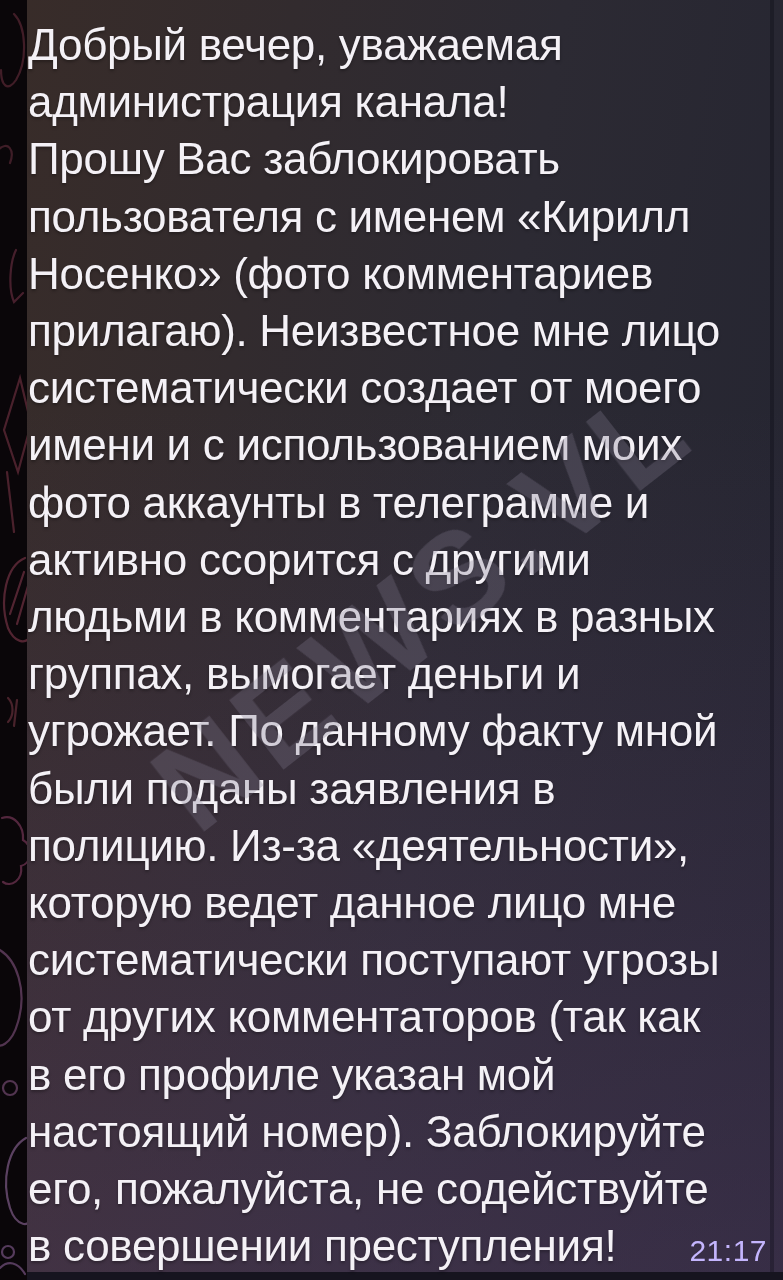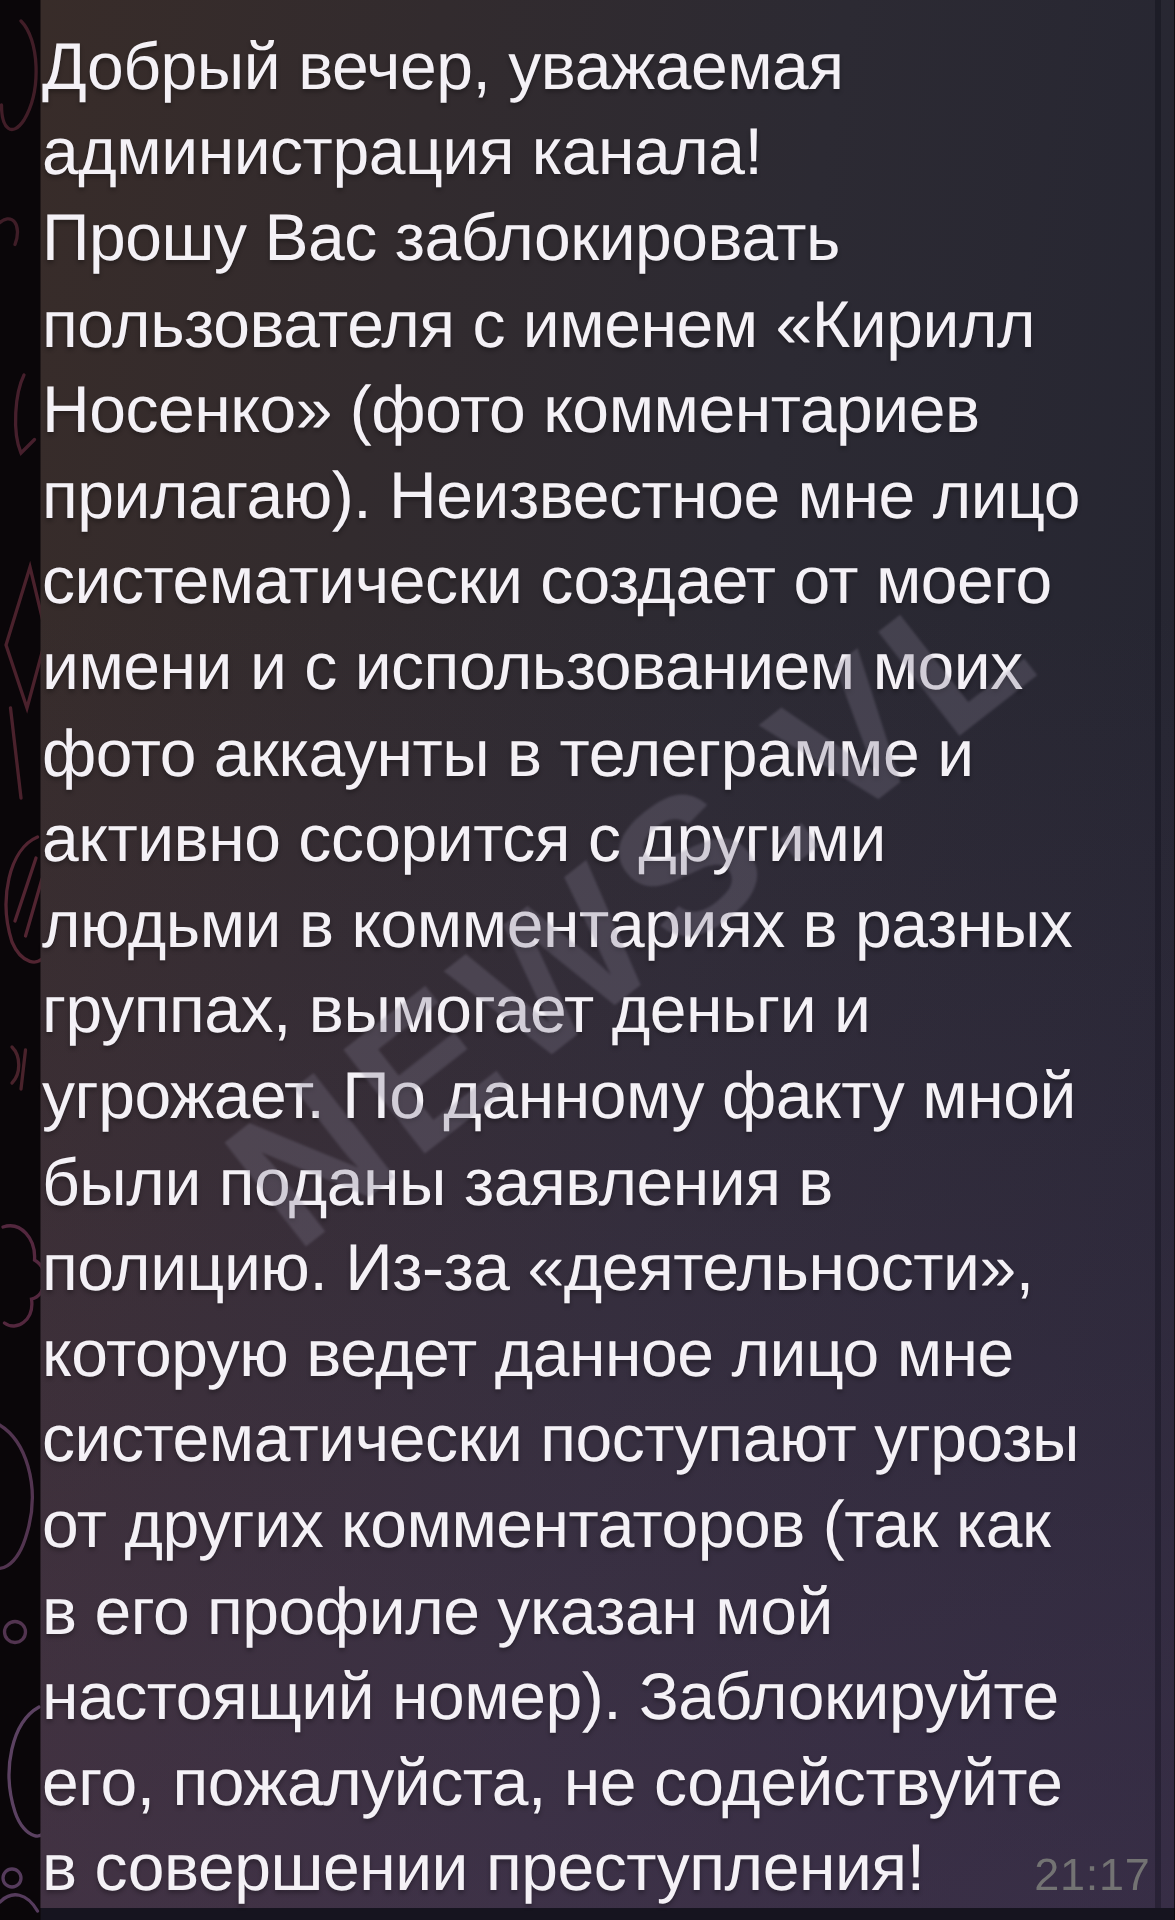--- a/index.html
+++ b/index.html
@@ -61,21 +61,21 @@
     letter-spacing: 8px;
     color: rgba(128,122,142,0.30);
     white-space: nowrap;
     z-index: 3;
     filter: blur(0.6px);
     pointer-events: none;
   }
   .timestamp {
     position: absolute;
     right: 16px; top: 1234px;
-    color: #737373;
+    color: #c4b5fd;
     font-size: 30px;
     letter-spacing: 0.5px;
     z-index: 4;
   }
   .bottom-strip {
     position: absolute;
     left: 27px; top: 1272px;
     width: 756px; height: 8px;
     background: #16141f;
     z-index: 1;

